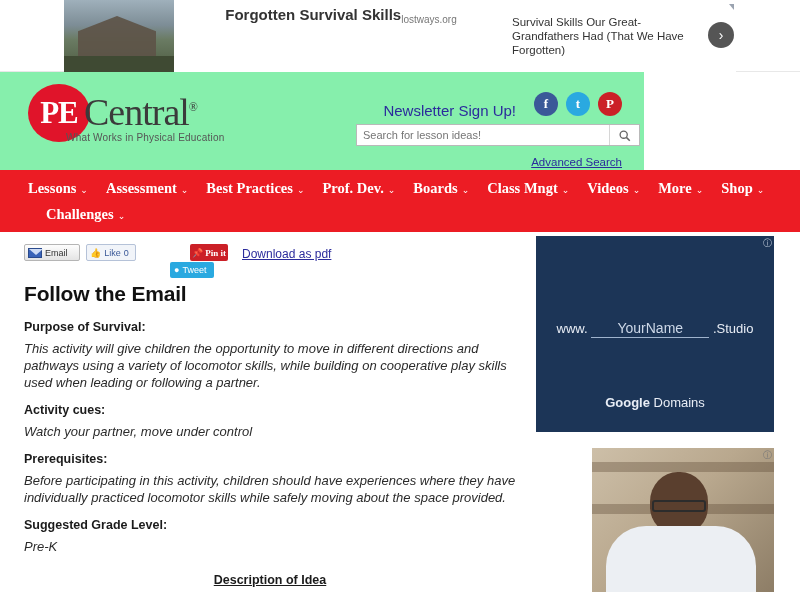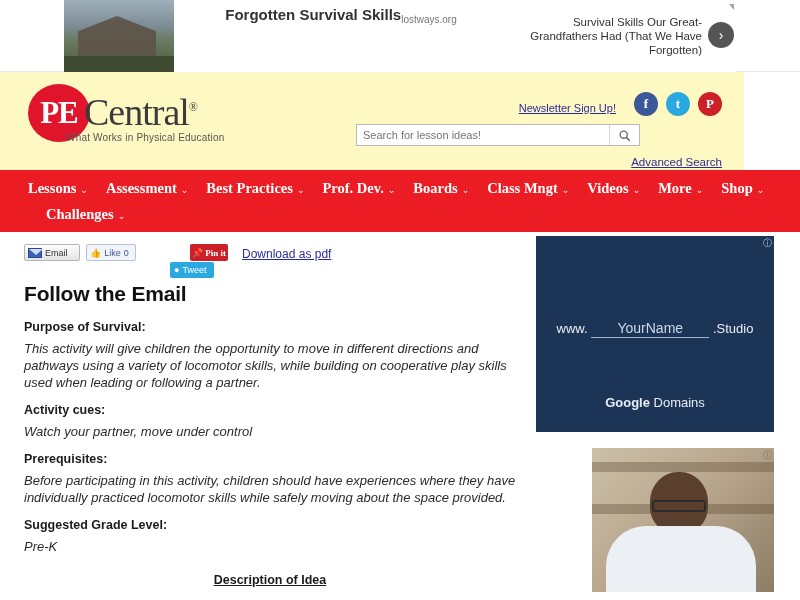--- a/index.html
+++ b/index.html
@@ -74,21 +74,21 @@
     text-align: center;
   }
   .ad-right {
     flex: 0 0 230px;
     padding: 4px 34px 4px 6px;
     font-size: 11.5px;
     color: #333;
     line-height: 14px;
     display: flex;
     align-items: center;
-    text-align: right;
+    text-align: left;
     justify-content: center;
     position: relative;
   }
   .ad-arrow {
     position: absolute;
     right: 2px; top: 22px;
     width: 26px; height: 26px;
     border-radius: 50%;
     background: #555;
     color: #fff;
@@ -106,23 +106,23 @@
     display: inline-block;
     width: 0; height: 0;
     border-left: 5px solid transparent;
     border-top: 6px solid #9aa3b0;
     vertical-align: middle;
   }
 
   
   .header {
     position: relative;
-    width: 744px;
+    width: 644px;
     height: 98px;
-    background: #fef9c3;
+    background: #86efac;
   }
   .logo {
     position: absolute;
     left: 28px; top: 12px;
     display: flex;
     align-items: flex-start;
   }
   .logo-pe {
     width: 62px; height: 58px;
     border-radius: 50%;
@@ -153,23 +153,22 @@
     position: absolute;
     left: 66px; top: 60px;
     font-size: 10px;
     color: #555;
     letter-spacing: .2px;
   }
 
   .newsletter {
     position: absolute;
     right: 128px; top: 30px;
-    font-size: 11px;
+    font-size: 15px;
     color: #2b2b9c;
-    text-decoration: underline;
     cursor: pointer;
   }
   .socials {
     position: absolute;
     right: 22px; top: 20px;
     display: flex;
     gap: 8px;
   }
   .social {
     width: 24px; height: 24px;

